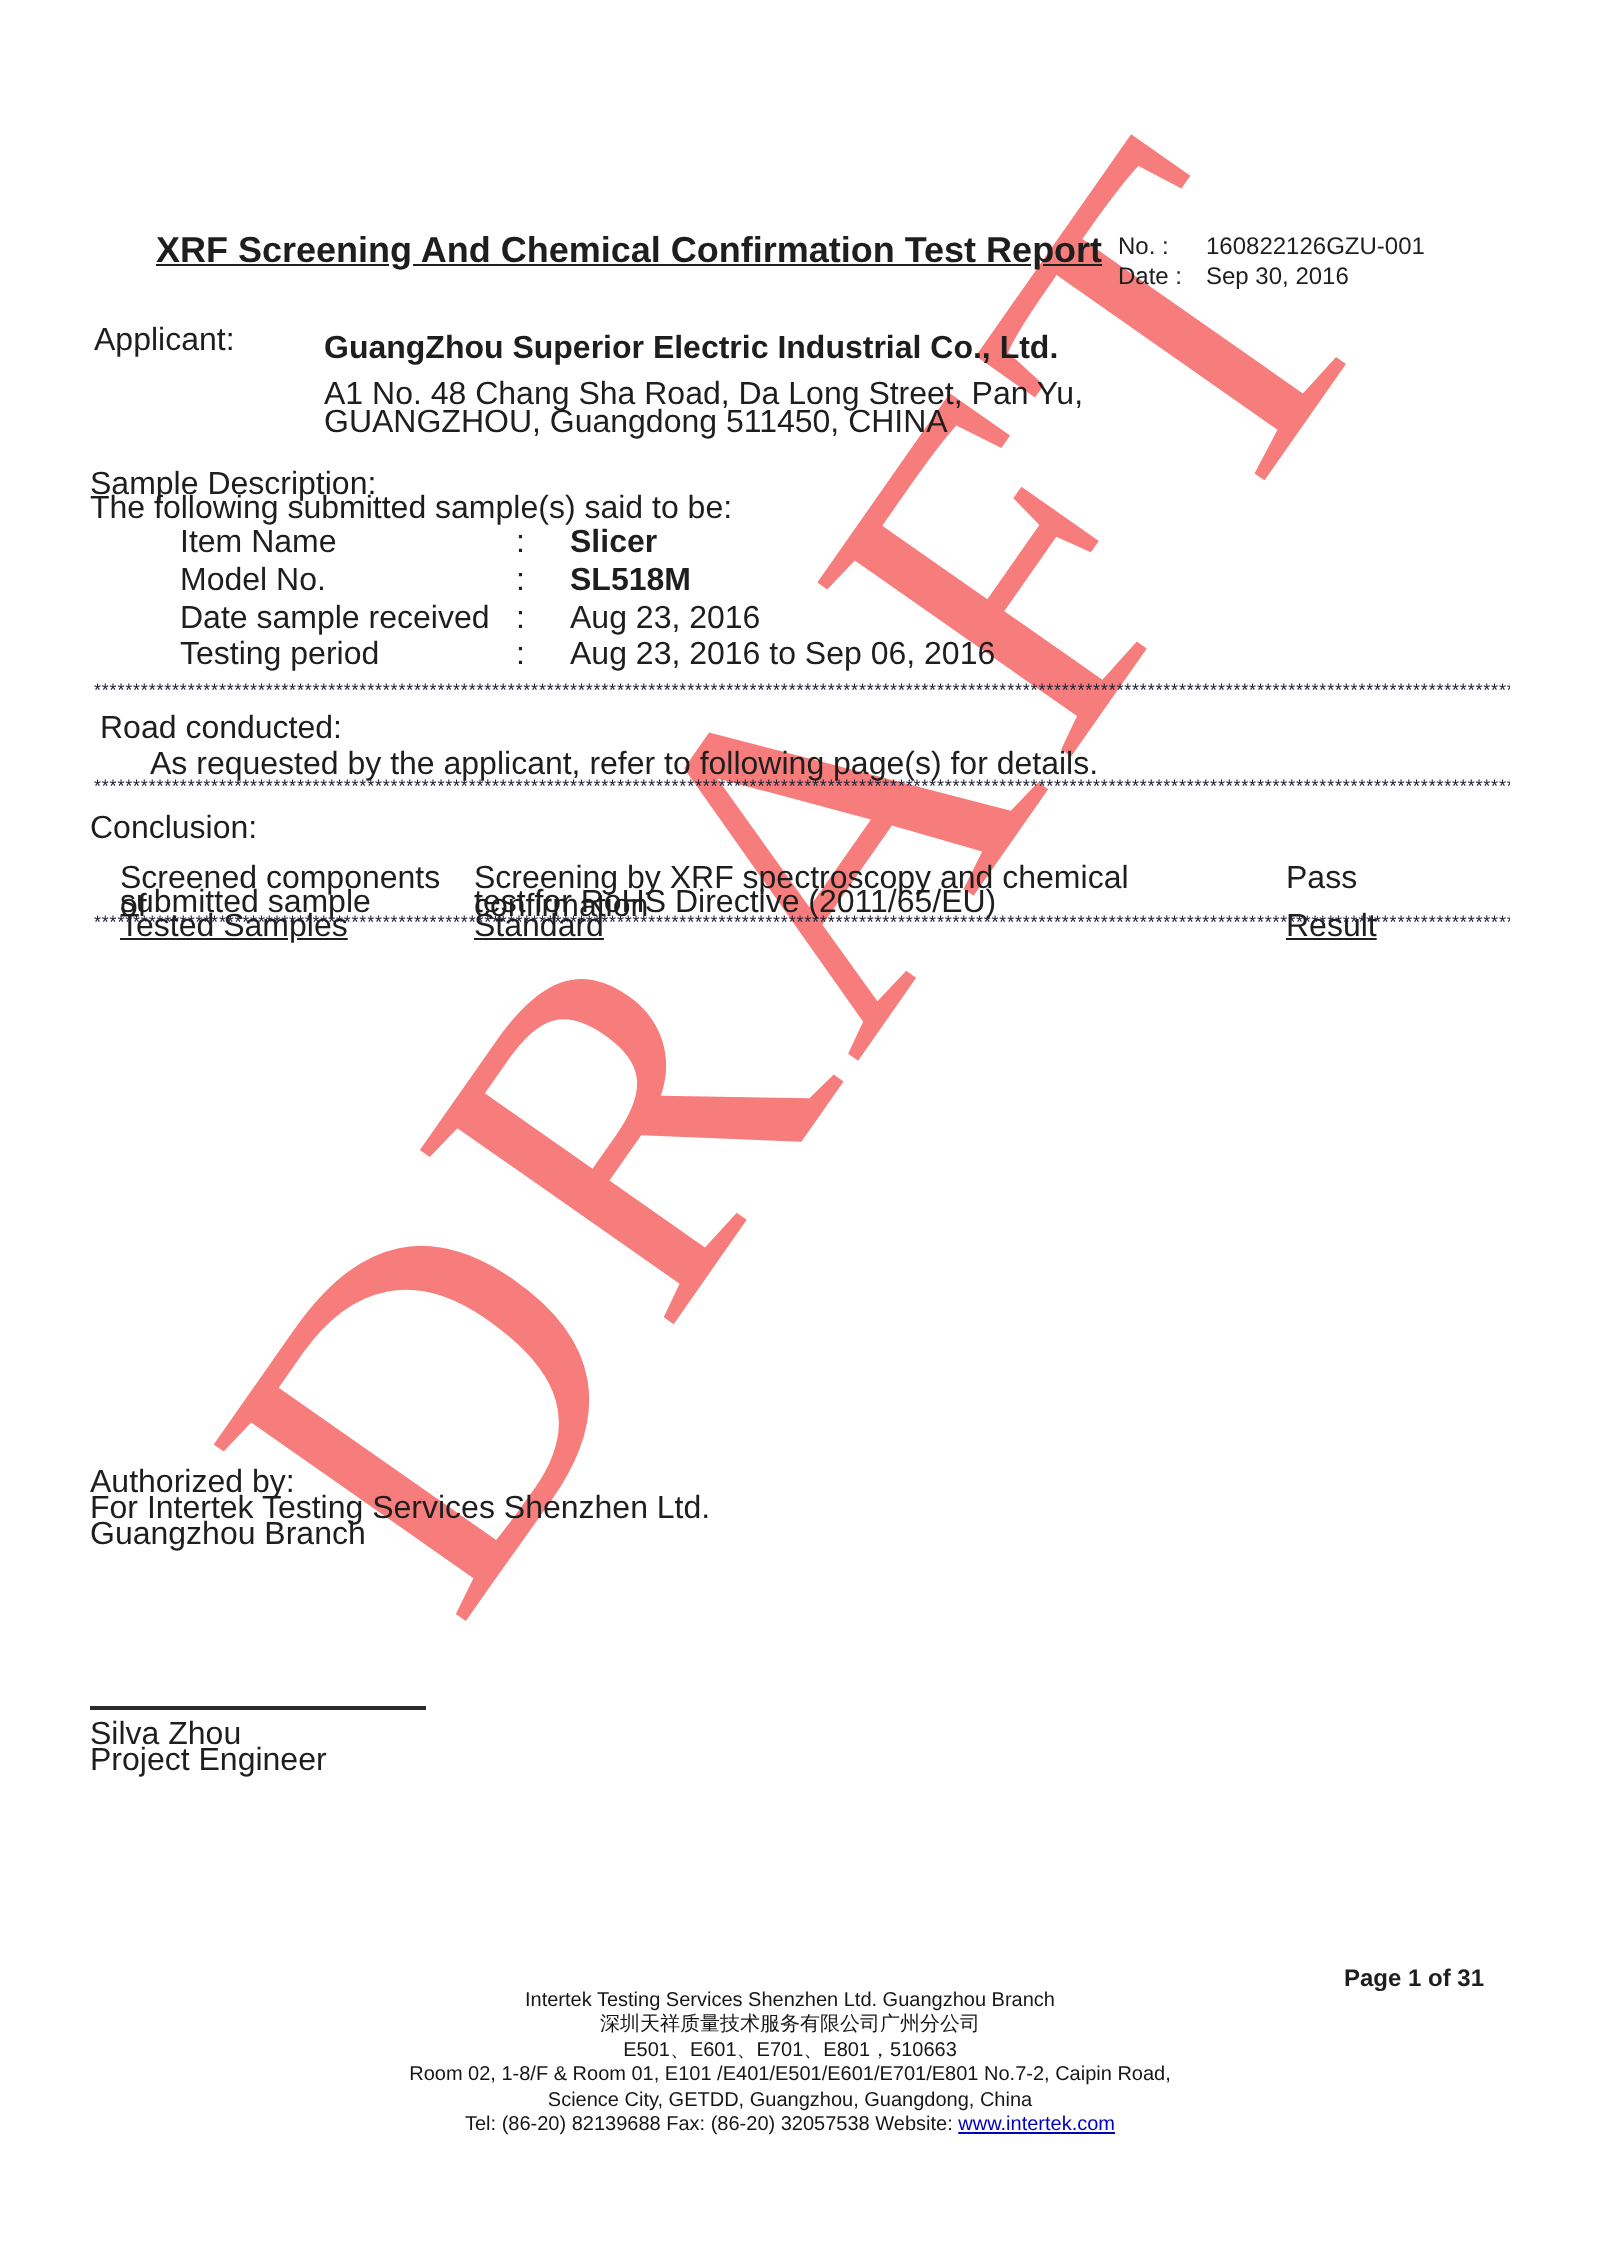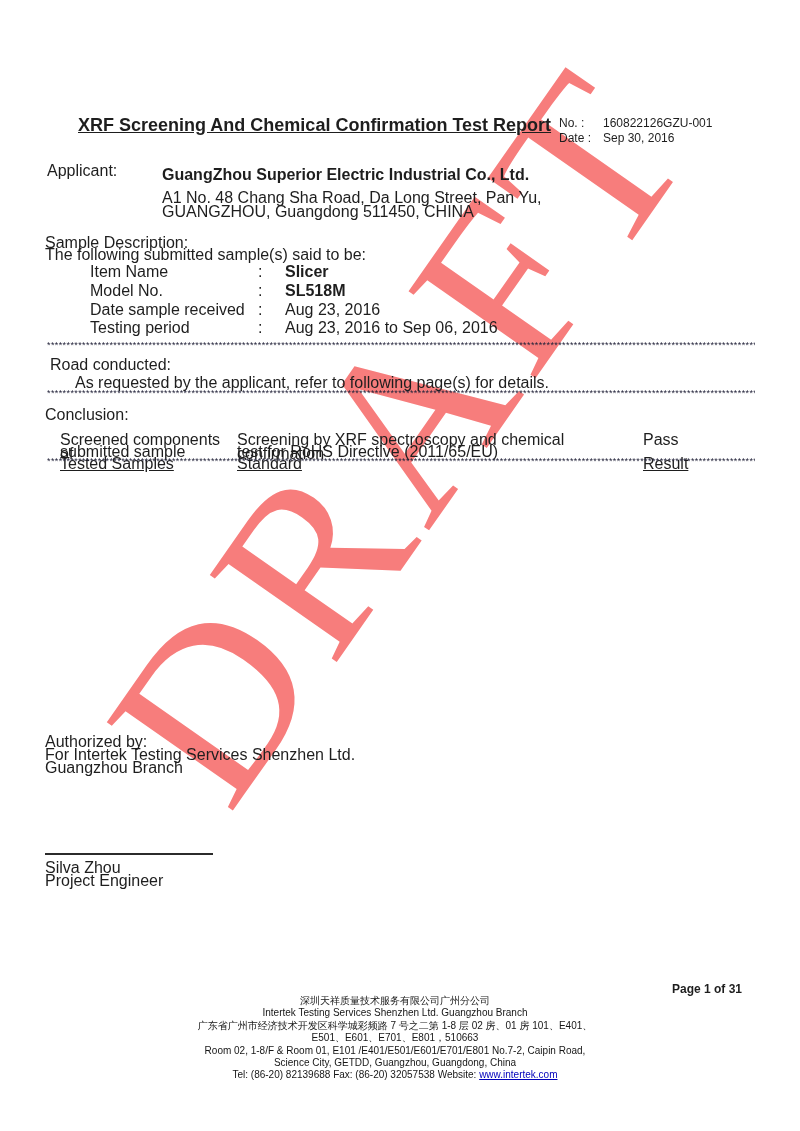--- a/index.html
+++ b/index.html
@@ -131,23 +131,22 @@
     <div class="abs sig-line"></div>
 
     <div class="abs signer">
       <div>Silva Zhou</div>
       <div>Project Engineer</div>
     </div>
 
     <div class="abs page-num">Page 1 of 31</div>
 
     <div class="abs footer">
+      <div>Intertek Testing Services Shenzhen Ltd. Guangzhou Branch</div>
       <div>深圳天祥质量技术服务有限公司广州分公司</div>
-      <div>Intertek Testing Services Shenzhen Ltd. Guangzhou Branch</div>
-      <div>广东省广州市经济技术开发区科学城彩频路 7 号之二第 1-8 层 02 房、01 房 101、E401、</div>
       <div>E501、E601、E701、E801，510663</div>
       <div>Room 02, 1-8/F &amp; Room 01, E101 /E401/E501/E601/E701/E801 No.7-2, Caipin Road,</div>
       <div>Science City, GETDD, Guangzhou, Guangdong, China</div>
       <div>
         <span>Tel: (86-20) 82139688 Fax: (86-20) 32057538 Website:</span>
         <a href="#">www.intertek.com</a>
       </div>
     </div>
 
   </div>

